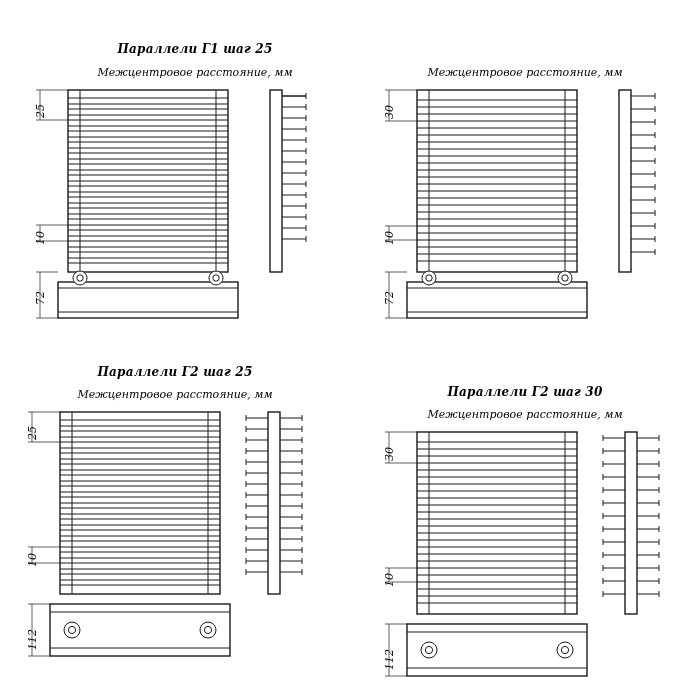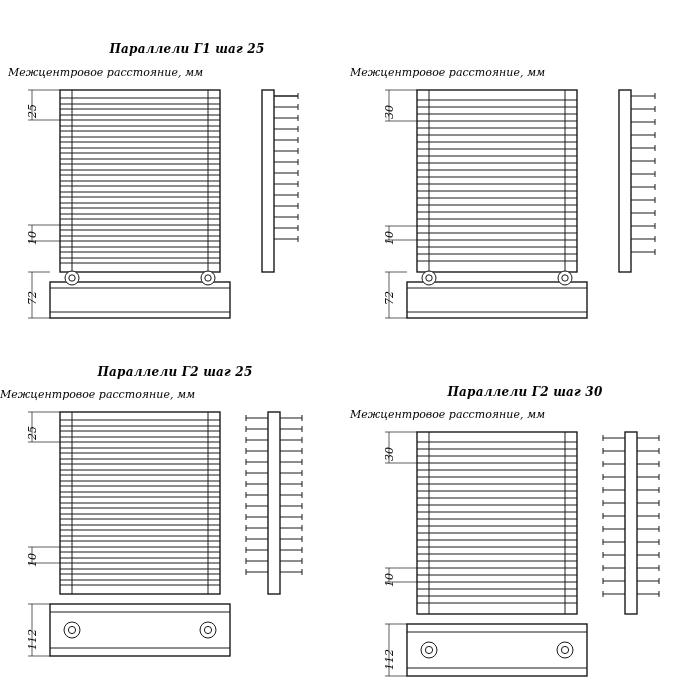--- a/index.html
+++ b/index.html
@@ -18,39 +18,40 @@
   .page {
     position: relative;
     width: 700px;
     height: 700px;
   }
   .panel {
     position: absolute;
     width: 350px;
     height: 350px;
   }
-  .panel-tl { left: 0; top: 0; padding-left: 8px; }
+  .panel-tl { left: 8px; top: 0; padding-left: 8px; }
   .panel-tr { left: 350px; top: 0; }
   .panel-bl { left: 0; top: 350px; }
   .panel-br { left: 350px; top: 370px; }
 
   .title {
     position: absolute;
     width: 100%;
     text-align: center;
     top: 42px;
     font-style: italic;
     font-weight: bold;
     font-size: 12px;
     letter-spacing: 0.2px;
     white-space: nowrap;
   }
   .subtitle {
     position: absolute;
     width: 100%;
+    text-align: center;
     top: 66px;
     font-style: italic;
     font-size: 11px;
     white-space: nowrap;
   }
   .panel-bl .title, .panel-br .title { top: 15px; }
   .panel-bl .subtitle, .panel-br .subtitle { top: 38px; }
 
   svg { position: absolute; left: 0; top: 0; overflow: visible; }
 

